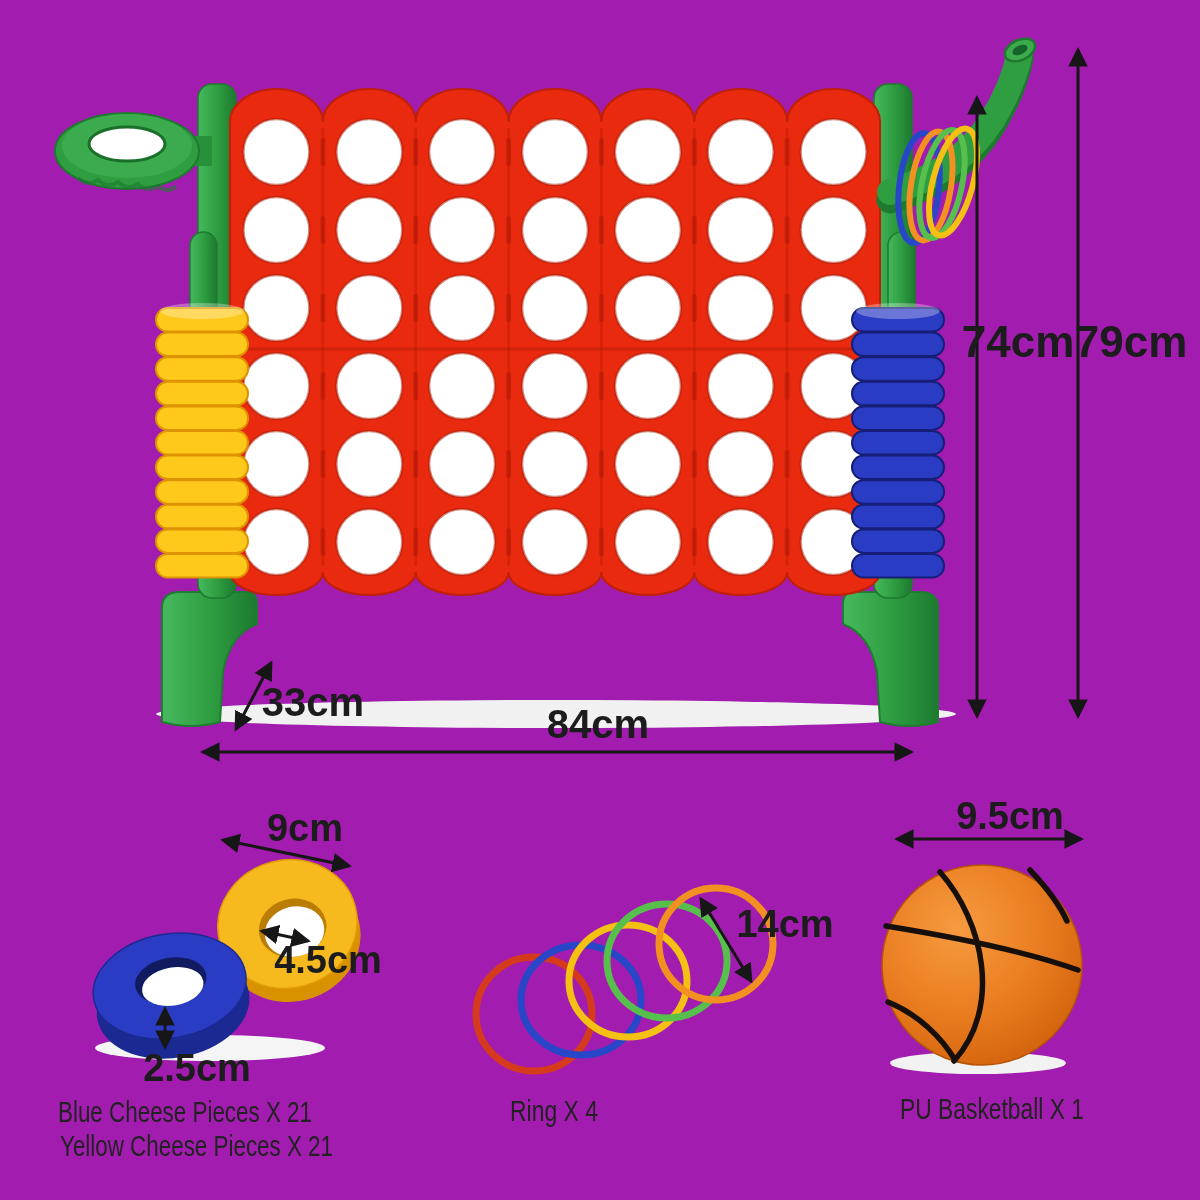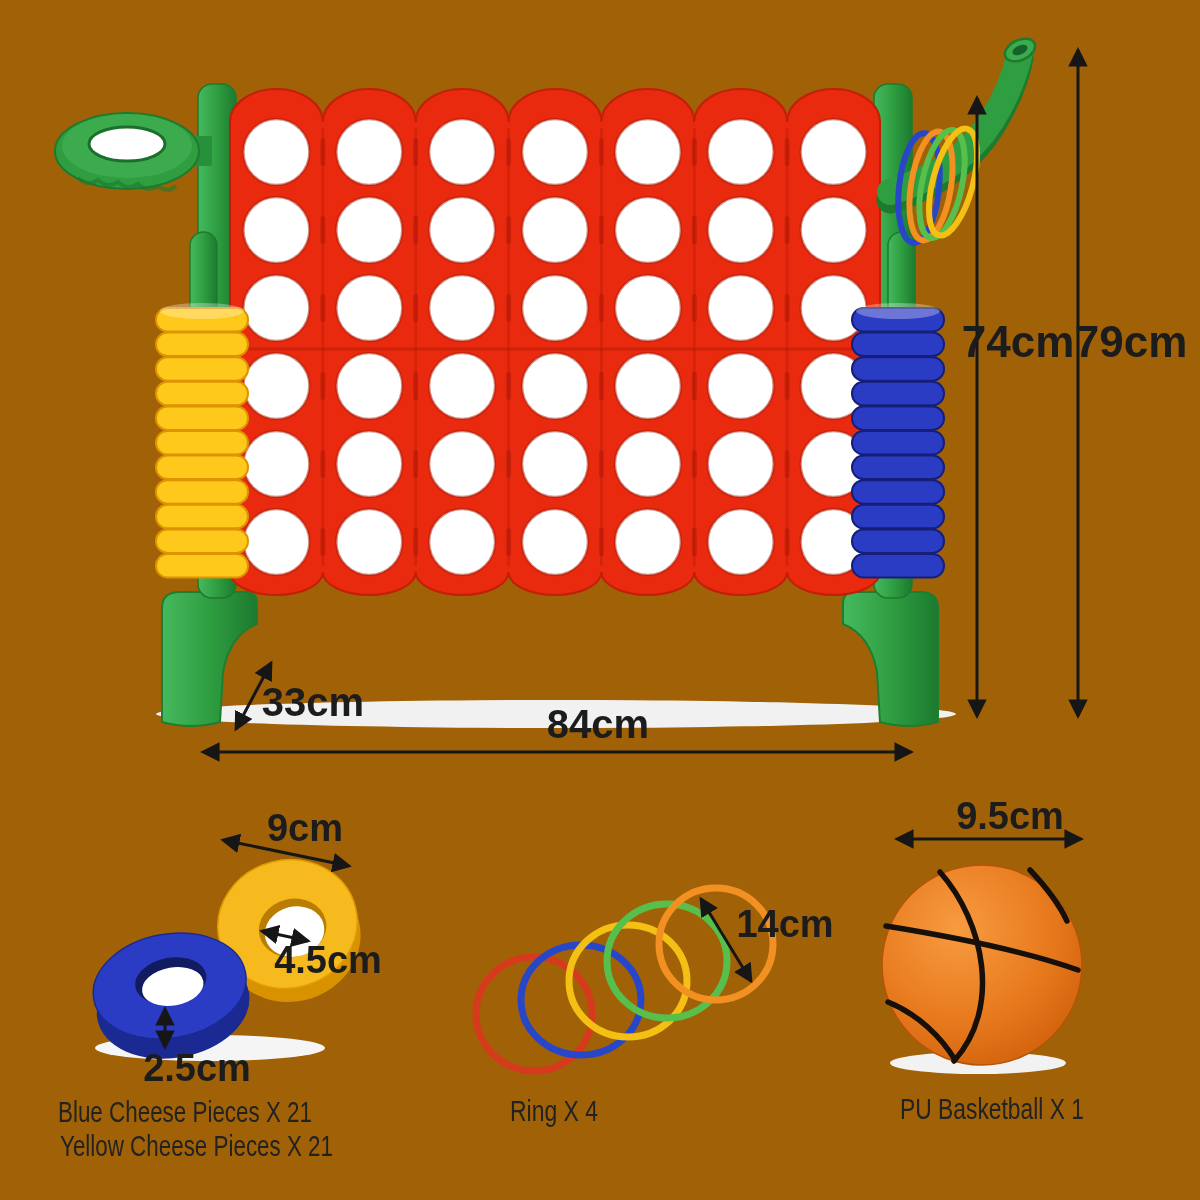--- a/index.html
+++ b/index.html
@@ -1,16 +1,16 @@
 <!DOCTYPE html>
 <html><head>
 <meta charset="utf-8">
 <style>
   html,body{margin:0;padding:0;background:#ffffff;}
-  .canvas{width:1200px;height:1200px;position:relative;background:#a16207;overflow:hidden;}
+  .canvas{width:1200px;height:1200px;position:relative;background:#a21caf;overflow:hidden;}
   svg{display:block;}
   text{font-family:"Liberation Sans","DejaVu Sans",sans-serif;}
   .dim{font-weight:bold;fill:#1c1c1c;}
   .dim-xl{font-size:44px;}
   .dim-l{font-size:40px;}
   .dim-m{font-size:38px;}
   .caption{font-size:29px;fill:#222;font-weight:400;}
   .dimline{stroke:#161616;stroke-width:3;fill:none;}
 </style>
 </head>

